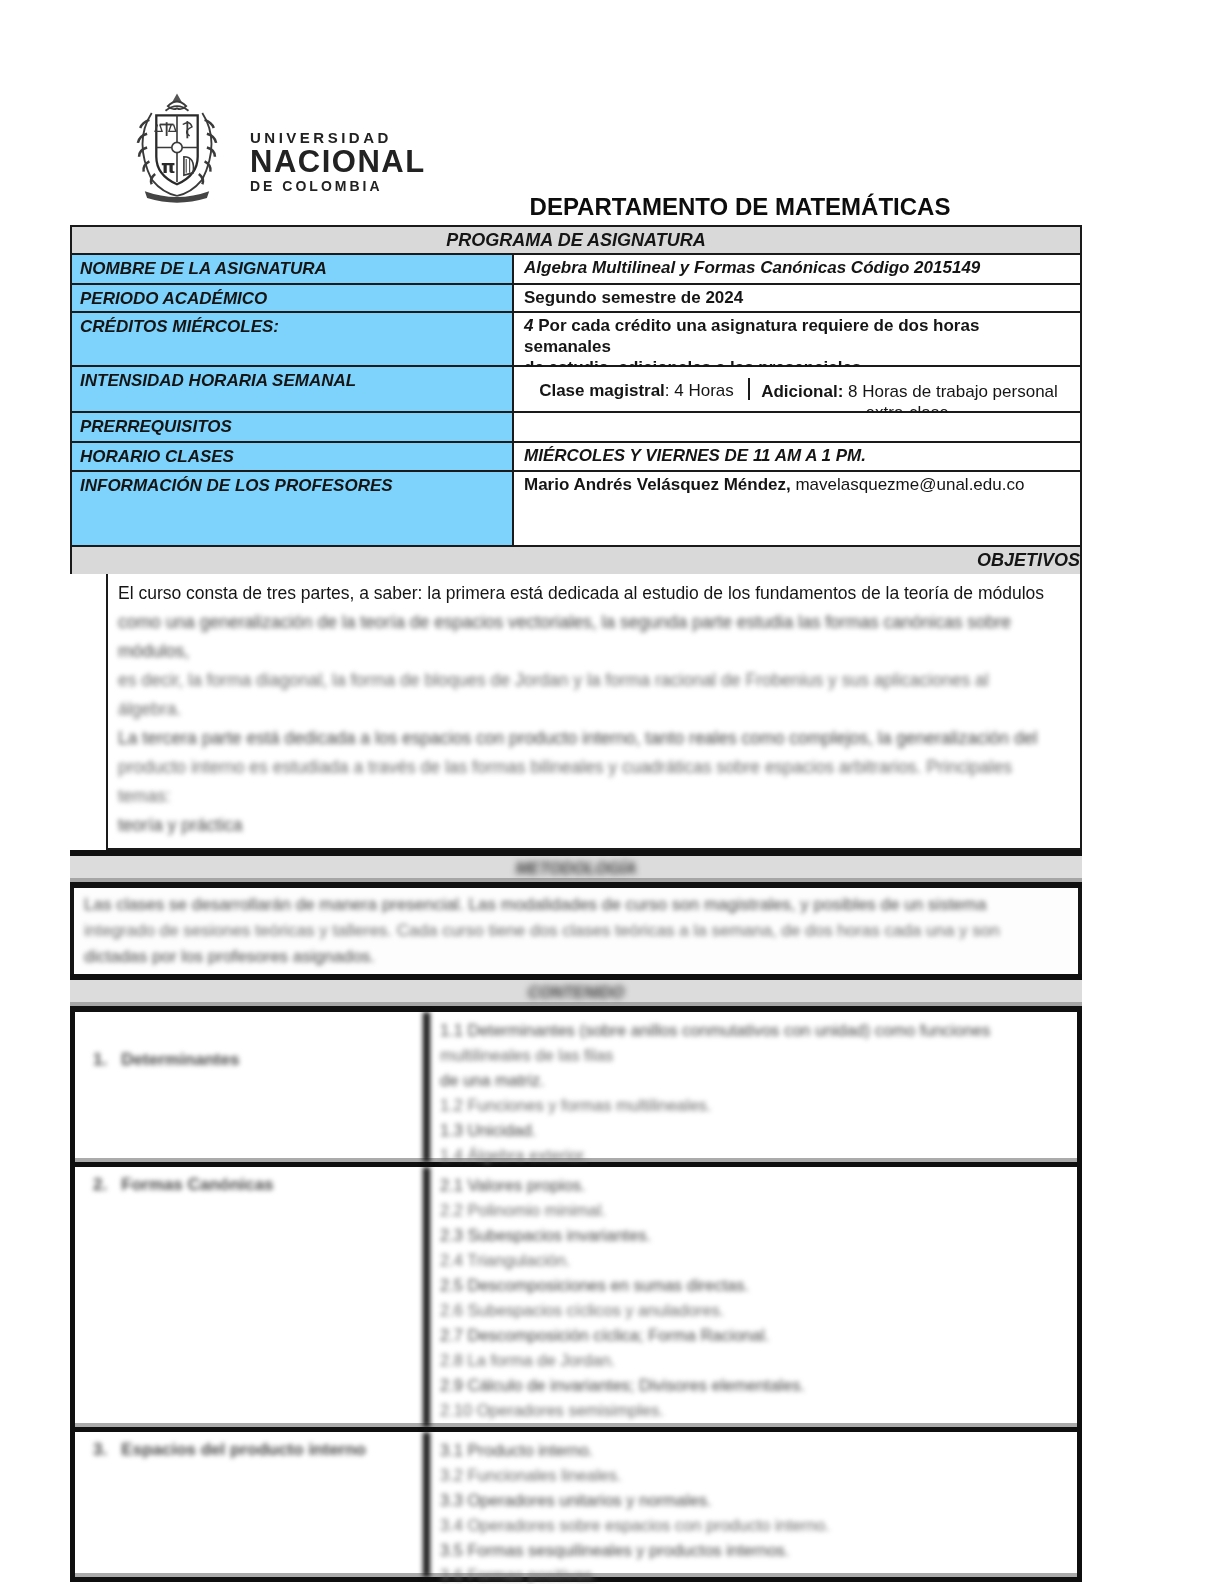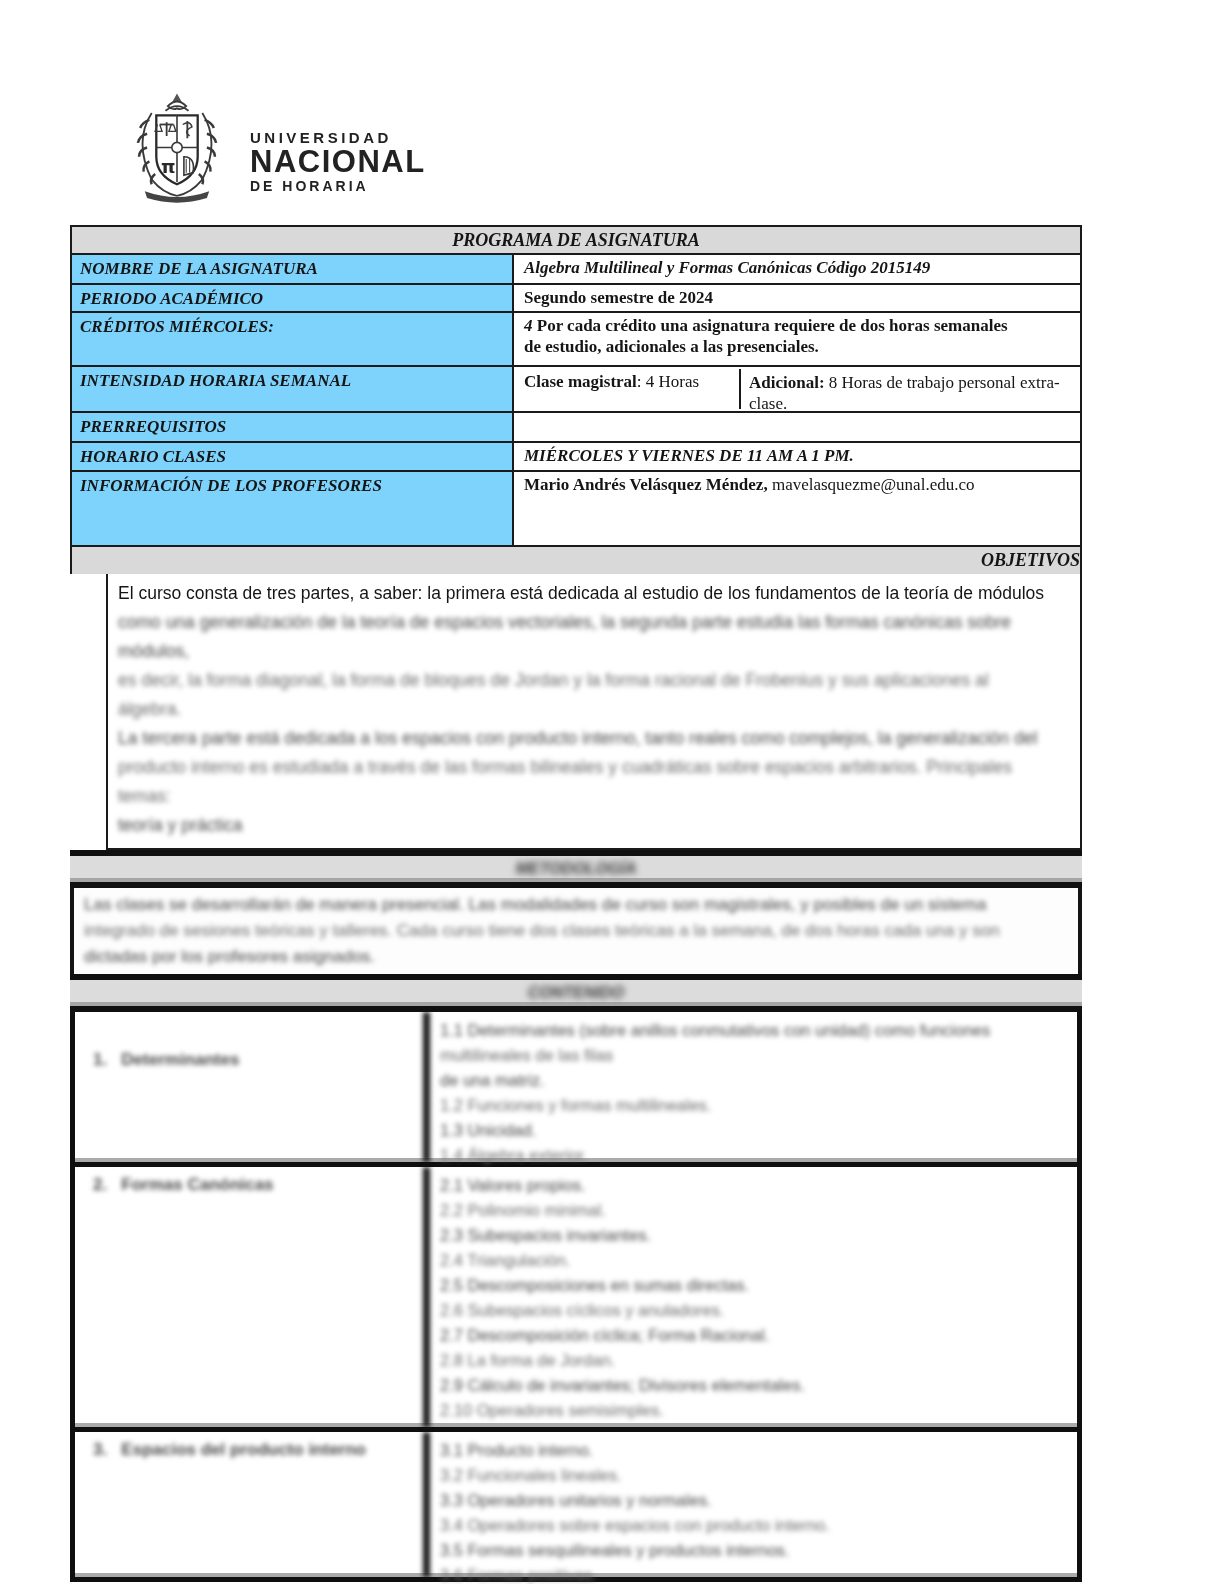--- a/index.html
+++ b/index.html
@@ -19,40 +19,40 @@
 
   
   .page-title {
     position:absolute; left:445px; top:193px; width:590px; text-align:center;
     font-size:24px; font-weight:bold; letter-spacing:0px; color:#0d0d0d;
   }
 
   
   .doc { position:absolute; left:70px; top:225px; width:1012px; }
 
-  .t1 { border:2px solid #1a1a1a; border-bottom:none;font-family:Liberation Serif, serif; }
+  .t1 { border:2px solid #1a1a1a; border-bottom:none; }
   .hdr-row {
     background:#d9d9d9; text-align:center; font-weight:bold; font-style:italic;
     font-size:18px; height:28px; line-height:27px; border-bottom:2px solid #1a1a1a;
   }
   .t-row { display:flex; border-bottom:2px solid #1a1a1a; }
   .lab {
     width:442px; background:#7dd3fc; font-weight:bold; font-style:italic;
     font-size:17px; padding:4px 6px 2px 8px; border-right:2px solid #1a1a1a; flex:none;
   }
   .val { flex:1; background:#fff; font-size:17px; padding:3px 10px; }
   .val.center { text-align:left; }
   .bi { font-weight:bold; font-style:italic; }
   .b  { font-weight:bold; }
   .r-nombre   { height:30px; }
   .r-periodo  { height:28px; }
   .r-creditos { height:54px; }
   .r-creditos .val { font-weight:bold; line-height:21px; padding-top:2px;border-radius:17px; }
   .r-intens   { height:46px; }
-  .r-intens .val { display:flex; padding:2px; }
+  .r-intens .val { display:flex; padding:11px;text-align:center; }
   .sub-left  { width:225px; border-right:2px solid #1a1a1a; padding:3px 8px; flex:none; }
   .sub-right { flex:1; padding:3px 8px; line-height:21px; }
   .r-prerreq  { height:30px; }
   .r-horario  { height:29px; }
   .r-info     { height:75px; }
   .r-objhdr   { height:27px; line-height:26px;text-align:right; }
 
   
   .obj-box {
     border:2px solid #1a1a1a; border-top:none; min-height:173px;
@@ -124,24 +124,25 @@
       <line x1="58" y1="60" x2="58" y2="72" stroke-width="0.9"></line>
       <line x1="61" y1="60" x2="61" y2="72" stroke-width="0.9"></line>
 
       <circle cx="50" cy="50" r="4.5" fill="#fff" stroke-width="1.4"></circle>
 
       <path d="M22 88 Q50 98 78 88 L76 94 Q50 102 24 94 Z" fill="#444" stroke="none"></path>
     </svg>
     <div class="logo-text">
       <div class="logo-l1">UNIVERSIDAD</div>
       <div class="logo-l2">NACIONAL</div>
-      <div class="logo-l3">DE HORARIA</div>
+      <div class="logo-l3">DE COLOMBIA</div>
     </div>
   </div>
 
+  <div class="page-title">DEPARTAMENTO DE MATEMÁTICAS</div>
 
   <div class="doc">
 
     <div class="t1">
       <div class="hdr-row">PROGRAMA DE ASIGNATURA</div>
 
       <div class="t-row r-nombre">
         <div class="lab">NOMBRE DE LA ASIGNATURA</div>
         <div class="val center bi">Algebra Multilineal y Formas Canónicas   Código 2015149</div>
       </div>

